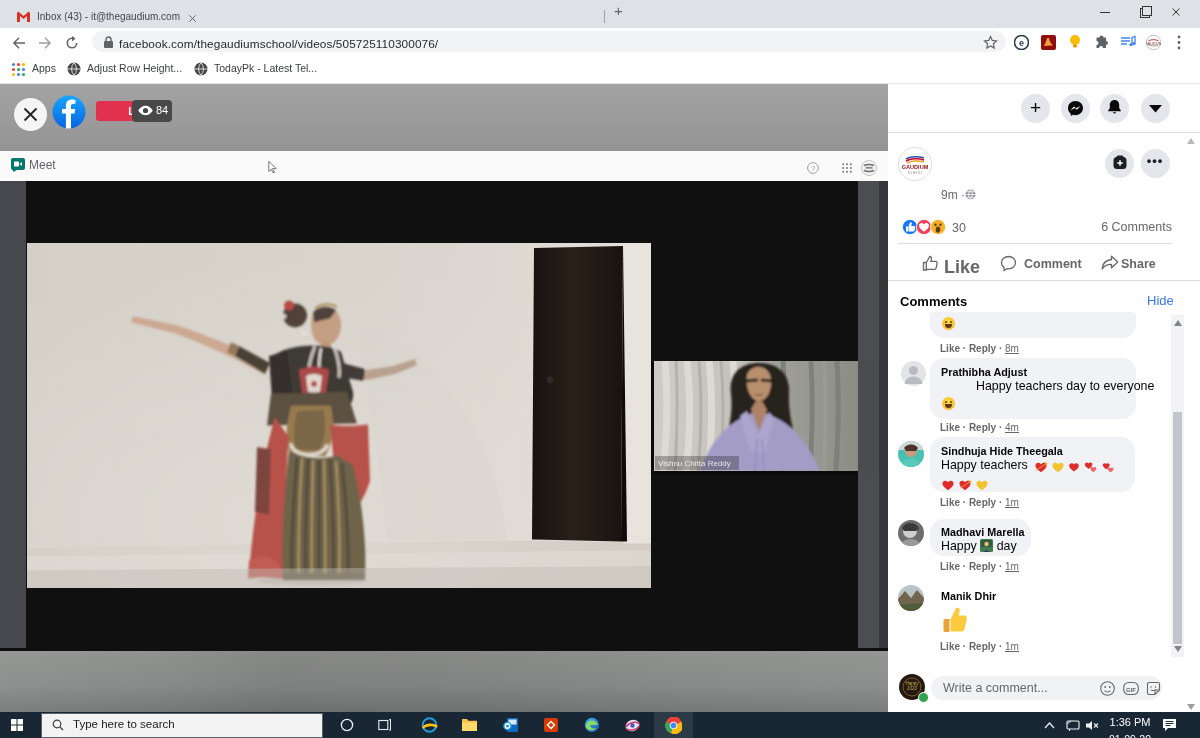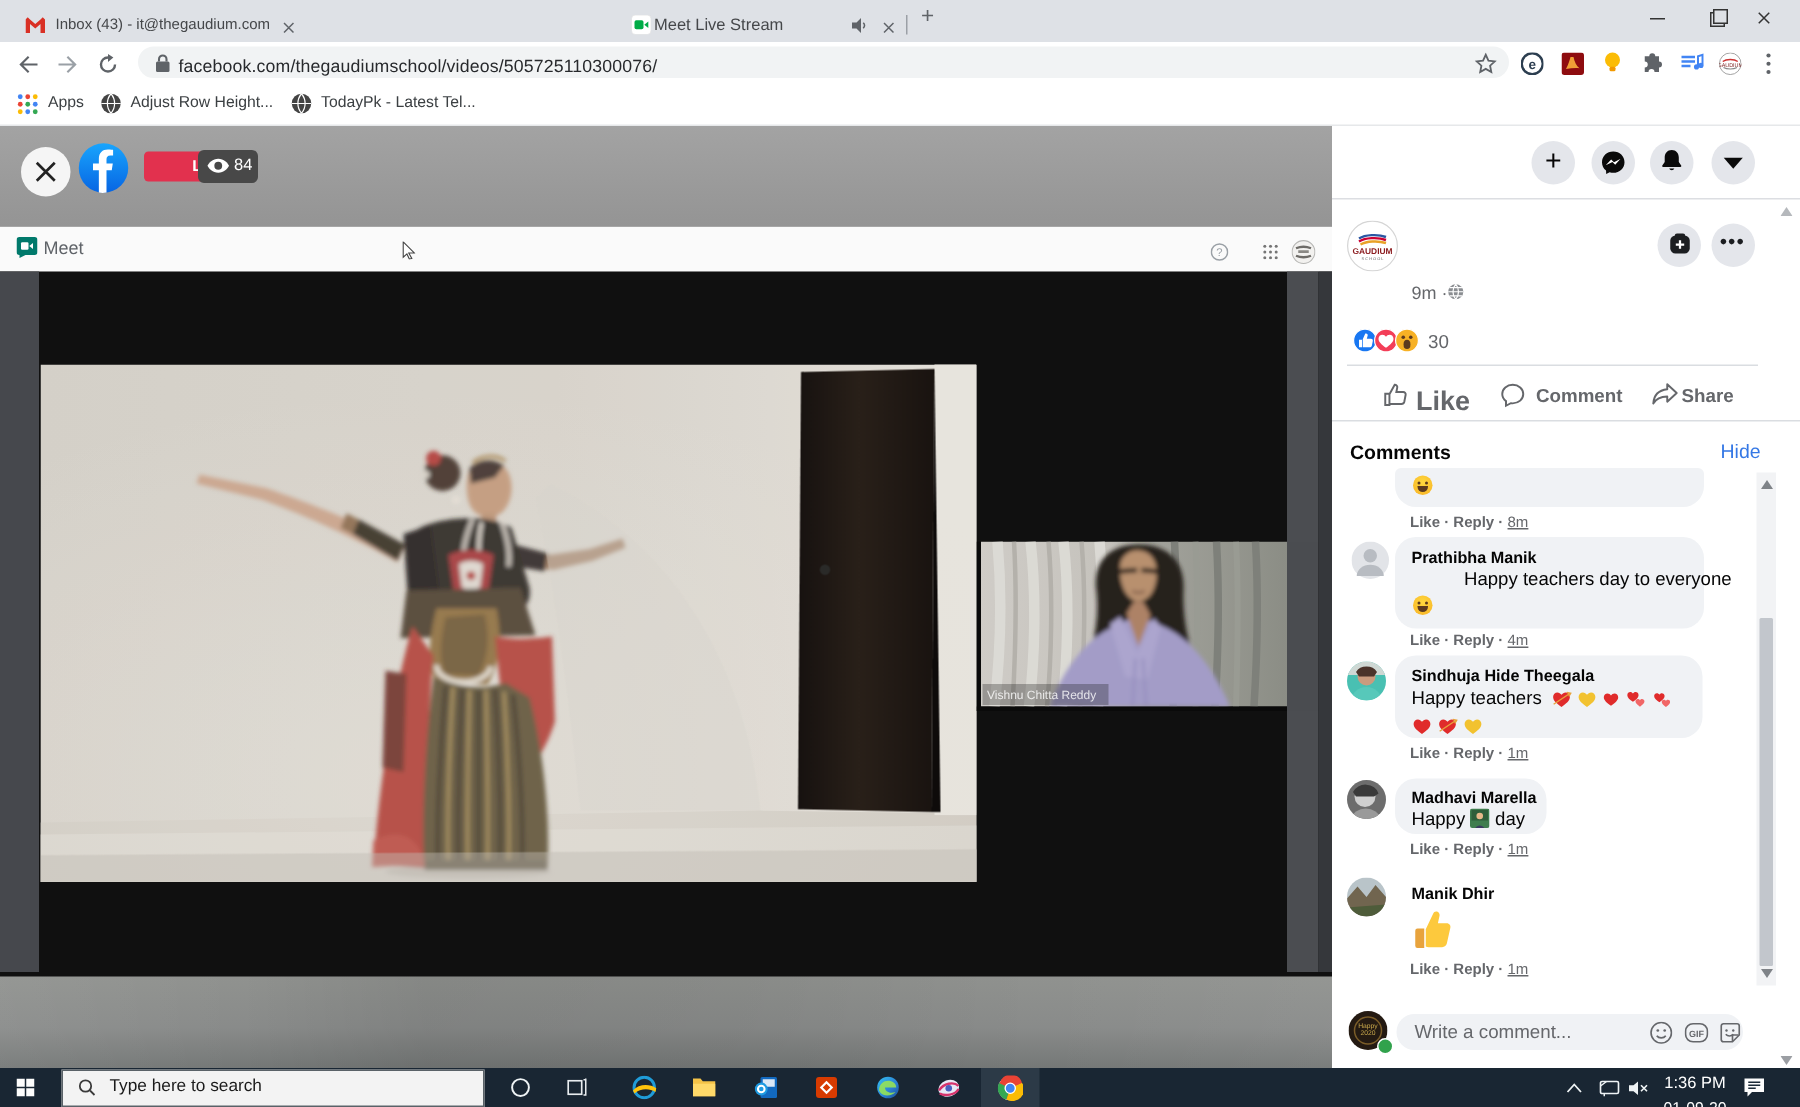--- a/index.html
+++ b/index.html
@@ -40,35 +40,20 @@
 <body>
 <div id="stage">
 
   <div class="abs" id="tabstrip"></div>
   <div class="abs tab" style="left:8px;width:194px;">
     <svg class="abs" style="left:9px;top:5px" width="13" height="13" viewBox="0 0 13 13">
         <path d="M0 12 V3 L1.5 1.5 3 3 6.5 6 10 3 11.5 1.5 13 3 V12 H10 V6 L6.5 9 3 6 V12 Z" fill="#d93025"></path>
       </svg>
     <div class="title" style="font-size:10px;max-width:146px;">Inbox (43) - it@thegaudium.com</div>
     <svg class="abs" style="left:180px;top:9px" width="9" height="9" viewBox="0 0 10 10">
-        <path d="M1.5 1.5 L8.5 8.5 M8.5 1.5 L1.5 8.5" stroke="#5f6368" stroke-width="1.1"></path>
-      </svg>
-  </div>
-  <div class="abs tab" style="left:407px;width:195px;">
-    <svg class="abs" style="left:14px;top:5px" width="13" height="13" viewBox="0 0 13 13">
-        <rect x="0" y="0" width="13" height="13" rx="2.5" fill="#fff" stroke="#e0e0e0" stroke-width=".5"></rect>
-        <rect x="2" y="3.5" width="6" height="6" rx="1.2" fill="#00ac47"></rect>
-        <path d="M8.5 6.5 L11.2 4.3 V8.7 Z" fill="#00ac47"></path>
-      </svg>
-    <div class="title">Meet Live Stream</div>
-    <svg class="abs" style="left:160px;top:6px" width="12" height="12" viewBox="0 0 12 12">
-        <path d="M1 4 H4 L7 1 V11 L4 8 H1 Z" fill="#5f6368"></path>
-        <path d="M8.5 4.2 a2.6 2.6 0 0 1 0 3.6" stroke="#5f6368" fill="none"></path>
-      </svg>
-    <svg class="abs" style="left:181px;top:9px" width="9" height="9" viewBox="0 0 10 10">
         <path d="M1.5 1.5 L8.5 8.5 M8.5 1.5 L1.5 8.5" stroke="#5f6368" stroke-width="1.1"></path>
       </svg>
   </div>
   <div class="abs tabsep" style="left:604px;"></div>
   <div class="abs" style="left:614px;top:2px;font-size:15px;color:#5f6368;">+</div>
 
   <div class="abs" style="left:1097px;top:3px;width:16px;height:16px;">
       <div class="abs" style="left:3px;top:9px;width:10px;height:1px;background:#333;"></div>
     </div>
   <div class="abs" style="left:1136px;top:3px;width:16px;height:16px;">
@@ -393,20 +378,21 @@
           <circle cx="8" cy="8" r="7.6" fill="#f33e58" stroke="#fff" stroke-width=".8"></circle>
           <path d="M8 12.8 C5.2 10.8 3 9 3 6.8 C3 5.2 4.2 4.1 5.6 4.1 C6.6 4.1 7.5 4.7 8 5.5 C8.5 4.7 9.4 4.1 10.4 4.1 C11.8 4.1 13 5.2 13 6.8 C13 9 10.8 10.8 8 12.8 Z" fill="#fff"></path>
         </svg>
       <svg class="abs" style="left:42px;top:135px" width="16" height="16" viewBox="0 0 16 16">
           <circle cx="8" cy="8" r="7.6" fill="#f7b125" stroke="#fff" stroke-width=".8"></circle>
           <circle cx="5.5" cy="5.8" r="1.2" fill="#5c3a1e"></circle>
           <circle cx="10.5" cy="5.8" r="1.2" fill="#5c3a1e"></circle>
           <ellipse cx="8" cy="10.6" rx="2.3" ry="3.1" fill="#5c3a1e"></ellipse>
         </svg>
       <div class="abs gtxt" style="left:64px;top:137px;font-size:12.5px;">30</div>
+      <div class="abs gtxt" style="left:0;top:136px;width:284px;text-align:right;font-size:12.5px;">6 Comments</div>
       <div class="abs" style="left:10px;top:159px;width:274px;height:1px;background:#dadde1;"></div>
 
       <svg class="abs" style="left:34px;top:171px" width="17" height="17" viewBox="0 0 17 17">
           <path d="M1.5 7.5 h2.8 v7.5 H1.5 Z M4.3 14.2 V7.8 L7.8 1.5 c1.1 0 1.9.9 1.7 1.9 L8.9 6.3 h4.6 c1 0 1.8.9 1.6 1.9 l-.9 4.6 c-.2.9-1 1.5-1.9 1.5 H4.3 Z" fill="none" stroke="#65676b" stroke-width="1.3"></path>
         </svg>
       <div class="abs gtxt" style="left:56px;top:173px;font-size:18px;font-weight:bold;">Like</div>
       <svg class="abs" style="left:112px;top:171px" width="17" height="17" viewBox="0 0 17 17">
           <path d="M8.5 1.5 c-3.9 0-7 2.8-7 6.2 0 1.9 1 3.6 2.5 4.7 L4 15.5 l3.2-1.7 c.4.1.9.1 1.3.1 3.9 0 7-2.8 7-6.2 s-3.1-6.2-7-6.2 Z" fill="none" stroke="#65676b" stroke-width="1.3"></path>
         </svg>
       <div class="abs gtxt" style="left:136px;top:173px;font-size:12.5px;font-weight:bold;">Comment</div>
@@ -422,21 +408,21 @@
       <div class="abs bubble" style="left:42px;top:228px;width:206px;height:26px;border-radius:4px 4px 14px 14px;"></div>
       <span class="abs emo" style="left:54px;top:233px;"></span>
       <div class="abs cmeta" style="left:52px;top:259px;">Like · Reply · <span class="tm">8m</span></div>
 
       <svg class="abs" style="left:13px;top:277px" width="25" height="25" viewBox="0 0 25 25">
           <circle cx="12.5" cy="12.5" r="12.5" fill="#e2e4e8"></circle>
           <circle cx="12.5" cy="9.5" r="4.5" fill="#b8bcc2"></circle>
           <path d="M3.5 23 a9 7.5 0 0 1 18 0 Z" fill="#b8bcc2"></path>
         </svg>
       <div class="abs bubble" style="left:42px;top:274px;width:206px;height:61px;"></div>
-      <div class="abs btxt" style="left:53px;top:282px;font-size:10.8px;font-weight:bold;">Prathibha Manik</div>
+      <div class="abs btxt" style="left:53px;top:282px;font-size:10.8px;font-weight:bold;">Prathibha Adjust</div>
       <div class="abs btxt" style="left:53px;top:295px;font-size:12.4px;margin-left:35px;">Happy teachers day to everyone</div>
       <span class="abs emo" style="left:54px;top:313px;"></span>
       <div class="abs cmeta" style="left:52px;top:338px;">Like · Reply · <span class="tm">4m</span></div>
 
       <svg class="abs" style="left:10px;top:357px" width="26" height="26" viewBox="0 0 26 26">
           <defs>
             <clipPath id="c2">
               <circle cx="13" cy="13" r="13"></circle>
             </clipPath>
           </defs>

